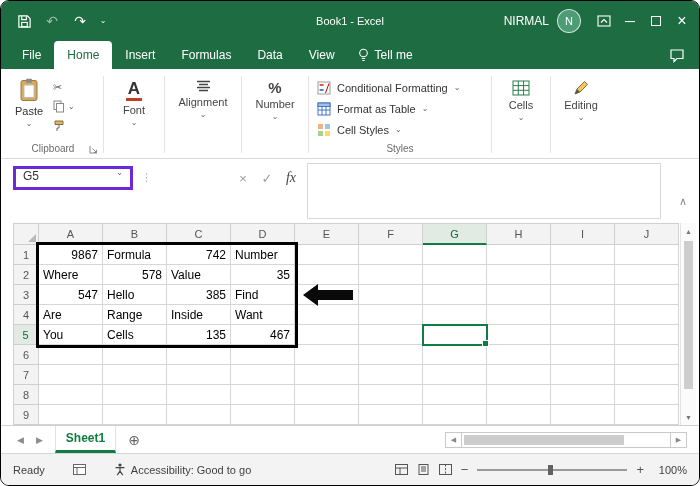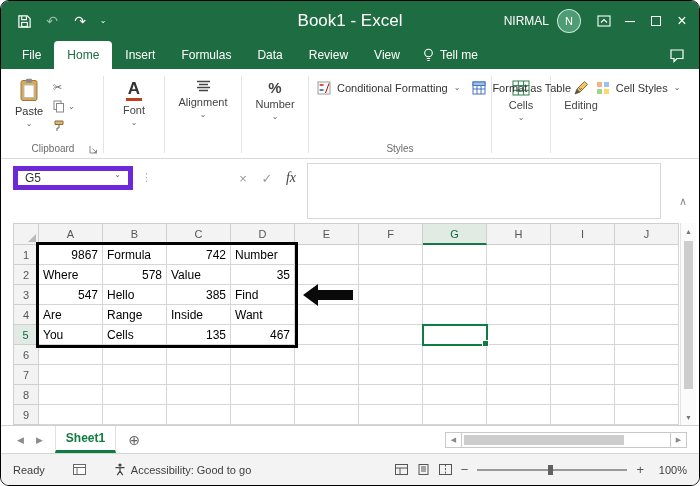--- a/index.html
+++ b/index.html
@@ -7,21 +7,21 @@
   body { font-family:"Liberation Sans", sans-serif; background:#fff; }
   .window { position:relative; width:700px; height:486px; border:1px solid #000; border-radius:9px; overflow:hidden; background:#fff; }
   button { background:none; border:none; font-family:inherit; cursor:pointer; padding:0; }
 
   
   .titlebar { position:absolute; top:0; left:0; right:0; height:40px; background:var(--green); color:#fff; display:flex; align-items:center; padding:0 4px 0 10px; }
   .qat { display:flex; align-items:center; gap:2px; }
   .tb-btn { color:#fff; width:26px; height:30px; display:flex; align-items:center; justify-content:center; font-size:14px; }
   .tb-btn.small { width:16px; font-size:9px; }
   .dim { opacity:.55; }
-  .tb-title { position:absolute; left:50%; top:0; height:40px; transform:translateX(-50%); display:flex; align-items:center; font-size:17px; color:#fff; }
+  .tb-title { position:absolute; left:50%; top:0; height:40px; transform:translateX(-50%); display:flex; align-items:center; font-size:11px; color:#fff; }
   .tb-right { margin-left:auto; display:flex; align-items:center; }
   .user-name { font-size:12px; margin-right:8px; }
   .avatar { width:24px; height:24px; border-radius:50%; background:var(--avatar); border:1px solid rgba(255,255,255,.75); display:flex; align-items:center; justify-content:center; font-size:11px; margin-right:10px; }
   .maxbox { width:10px; height:10px; border:1px solid #fff; display:inline-block; }
   .tb-close { font-size:16px; }
 
   
   .tabrow { position:absolute; top:40px; left:0; right:0; height:28px; background:var(--green); display:flex; align-items:stretch; padding-left:8px; }
   .tab { color:#fff; font-size:12px; padding:0 13px; display:flex; align-items:center; }
   .tab.active { background:#fff; color:var(--green); border-radius:4px 4px 0 0; }
@@ -37,26 +37,26 @@
   .clipboard { width:96px; }
   .paste-btn { width:48px; display:flex; flex-direction:column; align-items:center; gap:3px; padding-top:7px; font-size:11px; color:#333; }
   .mini-col { display:flex; flex-direction:column; gap:6px; padding-top:10px; }
   .mini-btn { display:flex; align-items:center; gap:3px; font-size:11px; color:#666; height:13px; }
   .caret { font-size:8px; color:#666; line-height:1; }
   .launcher { position:absolute; right:3px; bottom:4px; }
   .collapsed { width:60px; display:flex; flex-direction:column; align-items:center; gap:3px; padding-top:9px; font-size:11px; color:#444; }
   .big-a { font-size:17px; font-weight:bold; color:#333; border-bottom:3px solid var(--ared); line-height:1; padding:0 2px 1px; }
   .pct { font-size:15px; font-weight:bold; color:#444; line-height:1; }
   .styles { width:178px; }
-  .styles-rows { display:flex; padding-top:6px; }
+  .styles-rows { display:flex; flex-direction:column; padding-top:6px; }
   .style-row { display:flex; align-items:center; gap:6px; font-size:11px; color:#333; padding:2px 6px; height:21px; white-space:nowrap; }
 
   
   .fbar { position:absolute; top:158px; left:0; right:0; height:64px; background:#fff; }
-  .namebox { position:absolute; left:12px; top:7px; width:120px; height:24px; border:5px solid #6d28d9; display:flex; padding:0 7px; font-size:12px; color:#333; background:#fff; }
+  .namebox { position:absolute; left:12px; top:7px; width:120px; height:24px; border:3px solid #6d28d9; display:flex; padding:0 7px; font-size:12px; color:#333; background:#fff; }
   .namebox .caret { margin-left:auto; }
   .fb-dots { position:absolute; left:140px; top:12px; color:#aaa; font-size:11px; }
   .fb-btns { position:absolute; left:232px; top:7px; display:flex; align-items:center; gap:4px; height:24px; }
   .fb-btn { width:20px; height:22px; display:flex; align-items:center; justify-content:center; color:#9a9a9a; font-size:13px; }
   .fx { font-style:italic; font-family:"Liberation Serif", serif; color:#444; font-size:14px; }
   .formula-input { position:absolute; left:306px; top:4px; right:38px; height:56px; border:1px solid #d8d8d8; background:#fff; }
   .fb-collapse { position:absolute; right:12px; top:36px; color:#888; font-size:11px; }
 
   
   .sheet-area { position:absolute; top:222px; left:12px; width:666px; height:202px; background:#fff; }
@@ -149,21 +149,20 @@
         </button>
     </div>
   </div>
 
   <div class="tabrow">
     <div class="tab">File</div>
     <div class="tab active">Home</div>
     <div class="tab">Insert</div>
     <div class="tab">Formulas</div>
     <div class="tab">Data</div>
-    <div class="tab">Review</div>
     <div class="tab">View</div>
     <div class="tab tellme">
       <svg width="11" height="15" viewBox="0 0 11 15">
           <circle cx="5.5" cy="5" r="3.8" fill="none" stroke="#fff" stroke-width="1.1"></circle>
           <path d="M3.8 10.5h3.4M4.3 12.5h2.4" stroke="#fff" stroke-width="1.1"></path>
         </svg>
       <span>Tell me</span>
     </div>
     <button class="comment-btn">
       <svg width="16" height="15" viewBox="0 0 16 15">

